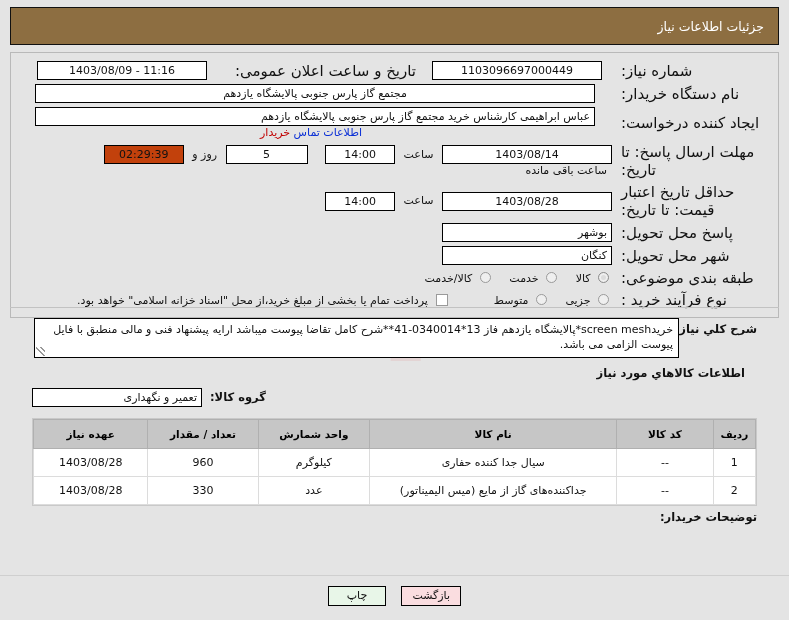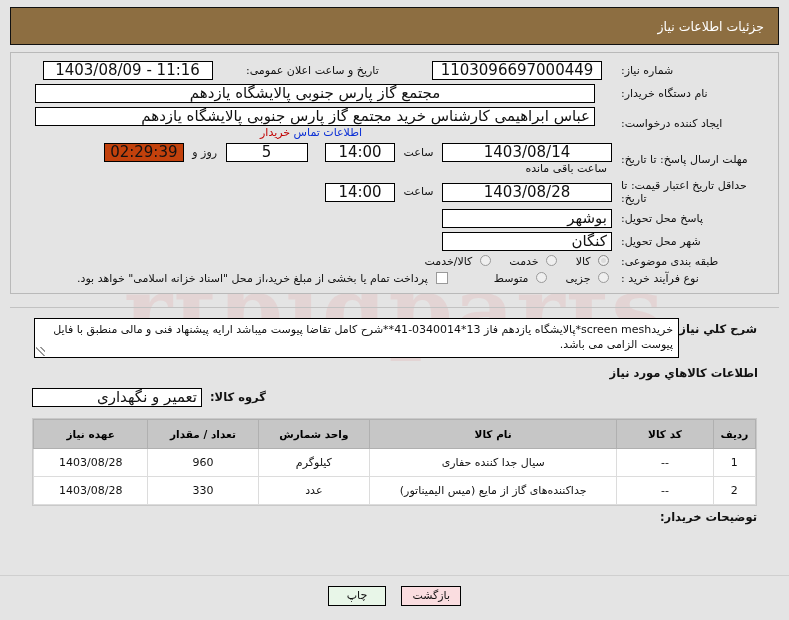--- a/index.html
+++ b/index.html
@@ -75,34 +75,34 @@
     z-index: 2;
   }
   .panel-inner { padding: 6px 4px 6px 4px; }
 
   table.form { border-collapse: collapse; width: 100%; }
   table.form td { padding: 2px 3px; vertical-align: middle; }
 
   .lbl {
     text-align: left;
     white-space: nowrap;
-    font-size: 11px;
+    font-size: 15px;
     padding-left: 6px !important;
     color: #111;
   }
   .lbl-w { width: 150px; }
 
   .inp {
     display: inline-block;
     box-sizing: border-box;
     height: 19px;
     line-height: 17px;
     border: 1px solid #000;
     background: #ffffff;
-    font-size: 15px;
+    font-size: 11px;
     padding: 0 4px;
     text-align: center;
     overflow: hidden;
     white-space: nowrap;
     vertical-align: middle;
   }
   .inp.cream { background: #c2410c; }
   .inp.rt { text-align: right; }
   .inp.ct { text-align: center; }
 
@@ -388,21 +388,21 @@
     </div>
   </div>
 
   <div class="sep" style="top:307px;"></div>
 
   <div class="descrow" style="left:32px; top:318px; width:725px;">
     <div class="bold-lbl" style="width:78px; text-align:right;">شرح کلي نياز:</div>
     <div class="textarea" style="width:645px; height:40px;">خریدscreen mesh*پالایشگاه یازدهم فاز 13*0340014-41**شرح کامل تقاضا پیوست میباشد ارایه پیشنهاد فنی و مالی منطبق با فایل پیوست الزامی می باشد.</div>
   </div>
 
-  <div class="sec-title" style="right:31px; top:366px;">اطلاعات كالاهاي مورد نياز</div>
+  <div class="sec-title" style="right:44px; top:366px;">اطلاعات كالاهاي مورد نياز</div>
 
   <div class="descrow" style="left:32px; top:388px; width:725px; justify-content:flex-end;">
     <div class="bold-lbl" style="padding-top:2px; margin-left:8px;">گروه كالا:</div>
     <div>
       <span class="inp w-group rt">تعمیر و نگهداری</span>
     </div>
   </div>
 
   <div class="goods-wrap">
     <table class="goods">

